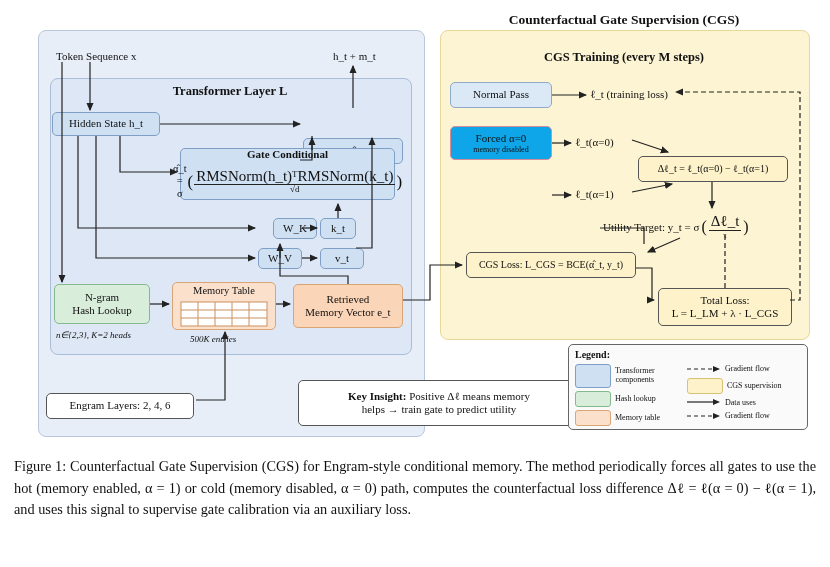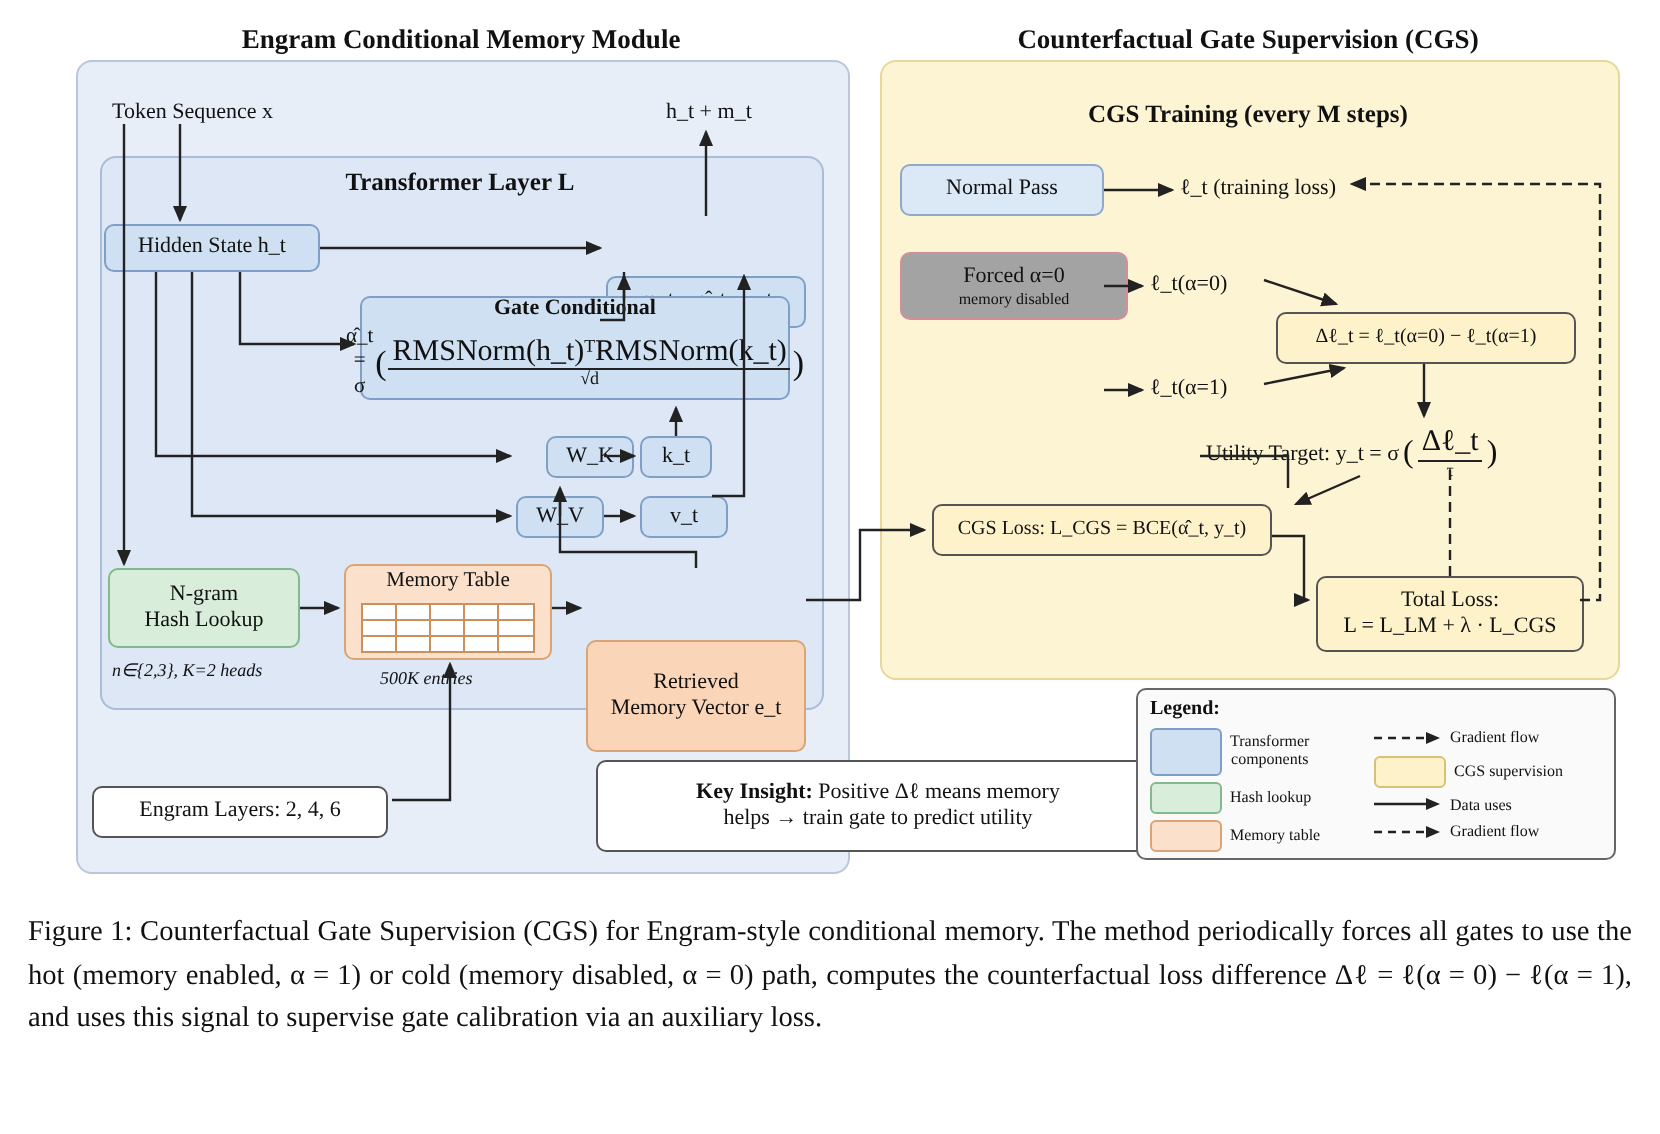--- a/index.html
+++ b/index.html
@@ -89,21 +89,20 @@
     border-radius: 3px;
     vertical-align: middle;
   }
 </style>
 </head>
 <body>
 
 <div id="figure">
 
   <div class="panel" style="left:38px; top:30px; width:385px; height:405px; background:#e8eef8; border:1px solid #b9c6dd;"></div>
-  <div class="panel-title" style="left:38px; top:12px; width:385px;">Engram Conditional Memory Module</div>
 
   <div class="panel" style="left:50px; top:78px; width:360px; height:275px; background:#dde7f5; border:1px solid #a9bcd8;"></div>
   <div class="panel-title" style="left:50px; top:84px; width:360px; font-size:12.5px;">Transformer Layer L</div>
 
   <div class="label" style="left:56px; top:50px;">Token Sequence x</div>
   <div class="label" style="left:333px; top:50px;">h_t + m_t</div>
 
   <div class="box" style="left:52px; top:112px; width:108px; height:24px; background:#cfe0f3; border-color:#7f9fc6;">
     <span>Hidden State h_t</span>
   </div>
@@ -156,21 +155,21 @@
           <line x1="18" y1="1" x2="18" y2="25"></line>
           <line x1="35" y1="1" x2="35" y2="25"></line>
           <line x1="52" y1="1" x2="52" y2="25"></line>
           <line x1="69" y1="1" x2="69" y2="25"></line>
         </g>
       </svg>
     </span>
   </div>
   <div class="label sm it" style="left:190px; top:334px;">500K entries</div>
 
-  <div class="box" style="left:293px; top:284px; width:110px; height:56px; background:#fbd5b8; border-color:#d9a476;margin-top:36px;">
+  <div class="box" style="left:293px; top:284px; width:110px; height:44px; background:#fbd5b8; border-color:#d9a476;">
     <span>Retrieved</span>
     <span>Memory Vector e_t</span>
   </div>
 
   <div class="box" style="left:46px; top:393px; width:148px; height:26px; background:#ffffff; border-color:#555;">
     <span>Engram Layers: 2, 4, 6</span>
   </div>
 
   <div class="box" style="left:298px; top:380px; width:282px; height:46px; background:#ffffff; border-color:#555;">
     <span>
@@ -182,21 +181,21 @@
 
   <div class="panel" style="left:440px; top:30px; width:368px; height:308px; background:#fdf4d3; border:1px solid #e6d79a;"></div>
   <div class="panel-title" style="left:440px; top:12px; width:368px;">Counterfactual Gate Supervision (CGS)</div>
   <div class="panel-title" style="left:440px; top:50px; width:368px; font-size:12.5px;">CGS Training (every M steps)</div>
 
   <div class="box" style="left:450px; top:82px; width:102px; height:26px; background:#dbe8f6; border-color:#8fa9c9;">
     <span>Normal Pass</span>
   </div>
   <div class="label" style="left:590px; top:88px;">ℓ_t (training loss)</div>
 
-  <div class="box" style="left:450px; top:126px; width:114px; height:34px; background:#a3a3a3; border-color:#d28f9b;">
+  <div class="box" style="left:450px; top:126px; width:102px; height:34px; background:#0ea5e9; border-color:#d28f9b;">
     <span>Forced α=0</span>
     <span class="xsm">memory disabled</span>
   </div>
   <div class="label" style="left:575px; top:136px;">ℓ_t(α=0)</div>
 
   <div class="label" style="left:575px; top:188px;">ℓ_t(α=1)</div>
 
   <div class="box" style="left:638px; top:156px; width:150px; height:26px; background:#fdf2c9; border-color:#555;">
     <span style="font-size:10px;">Δℓ_t = ℓ_t(α=0) − ℓ_t(α=1)</span>
   </div>

